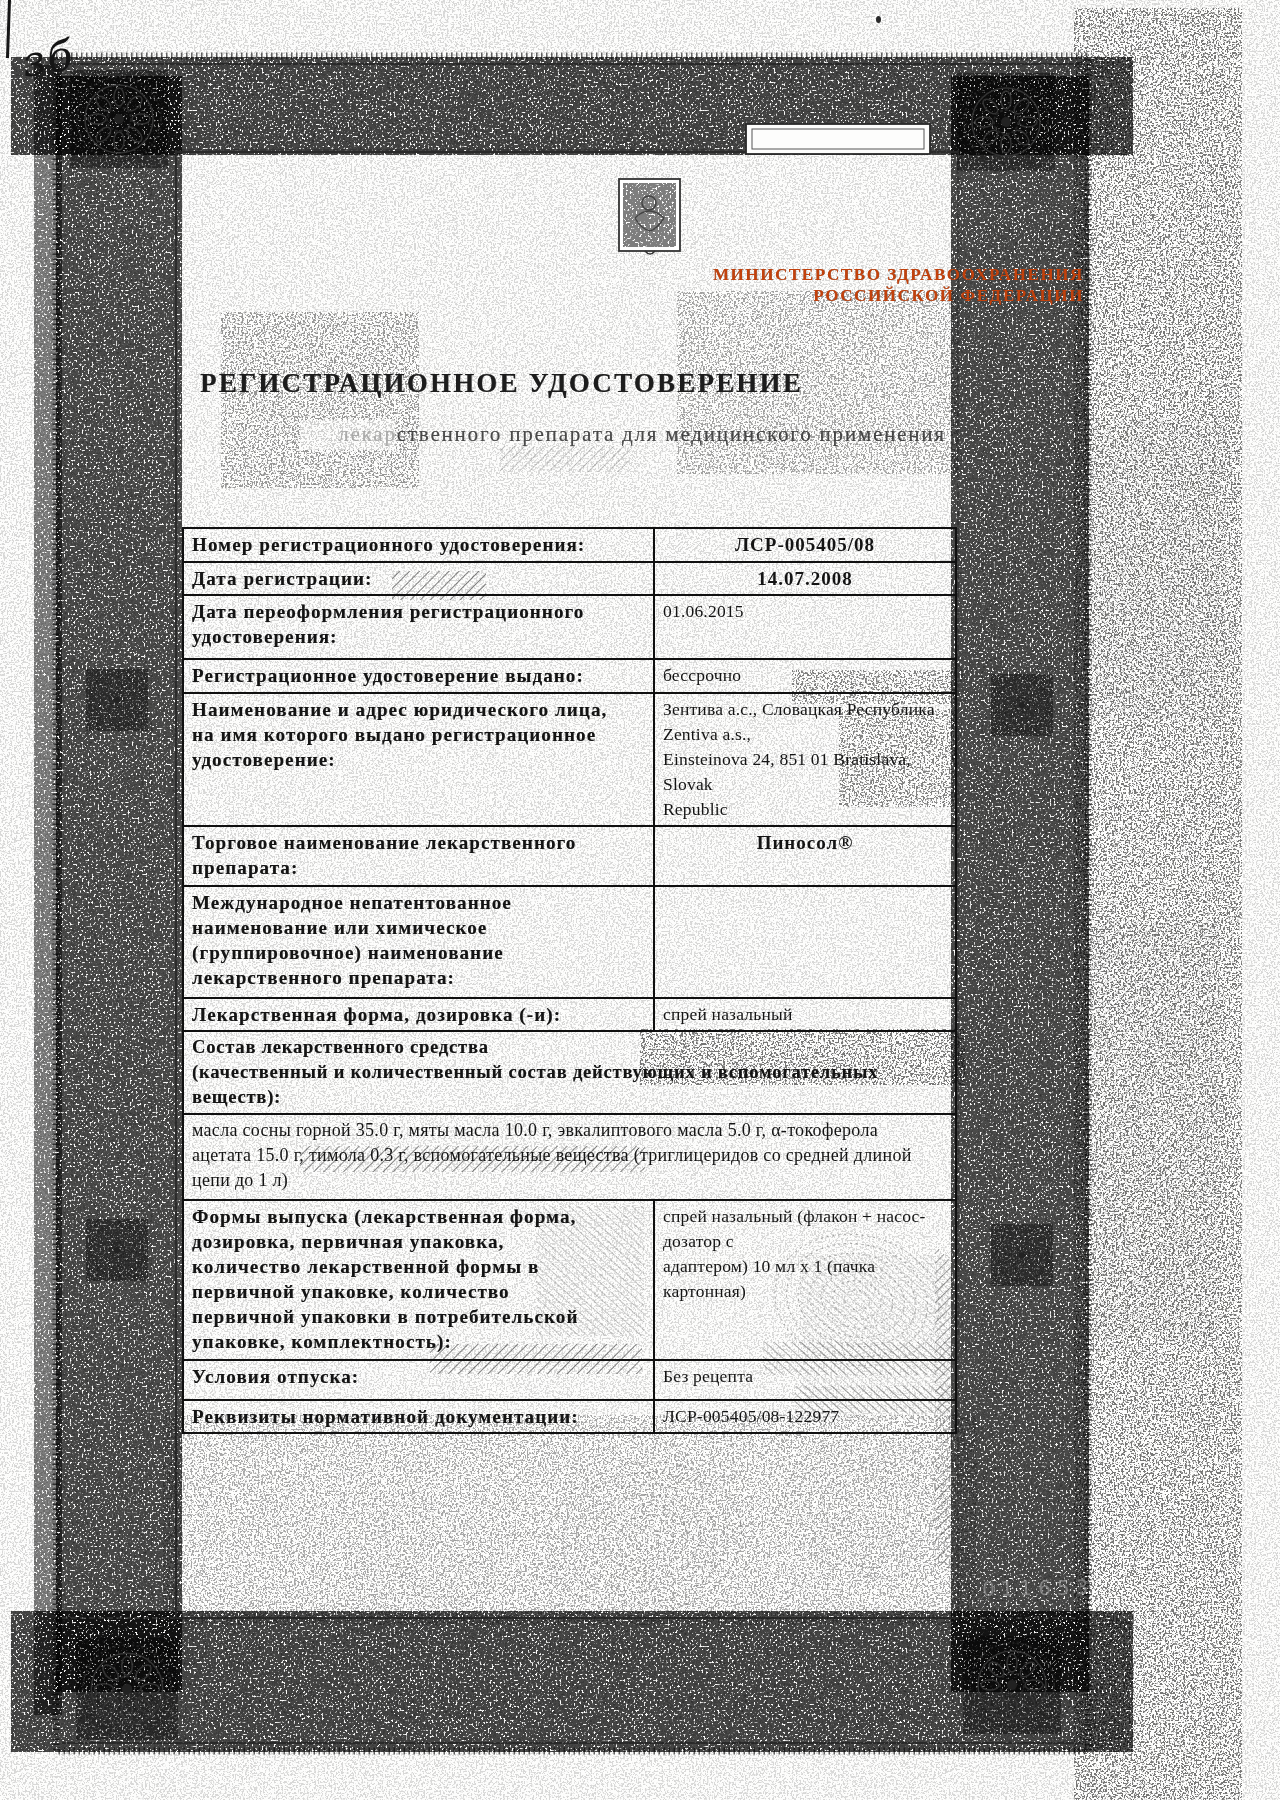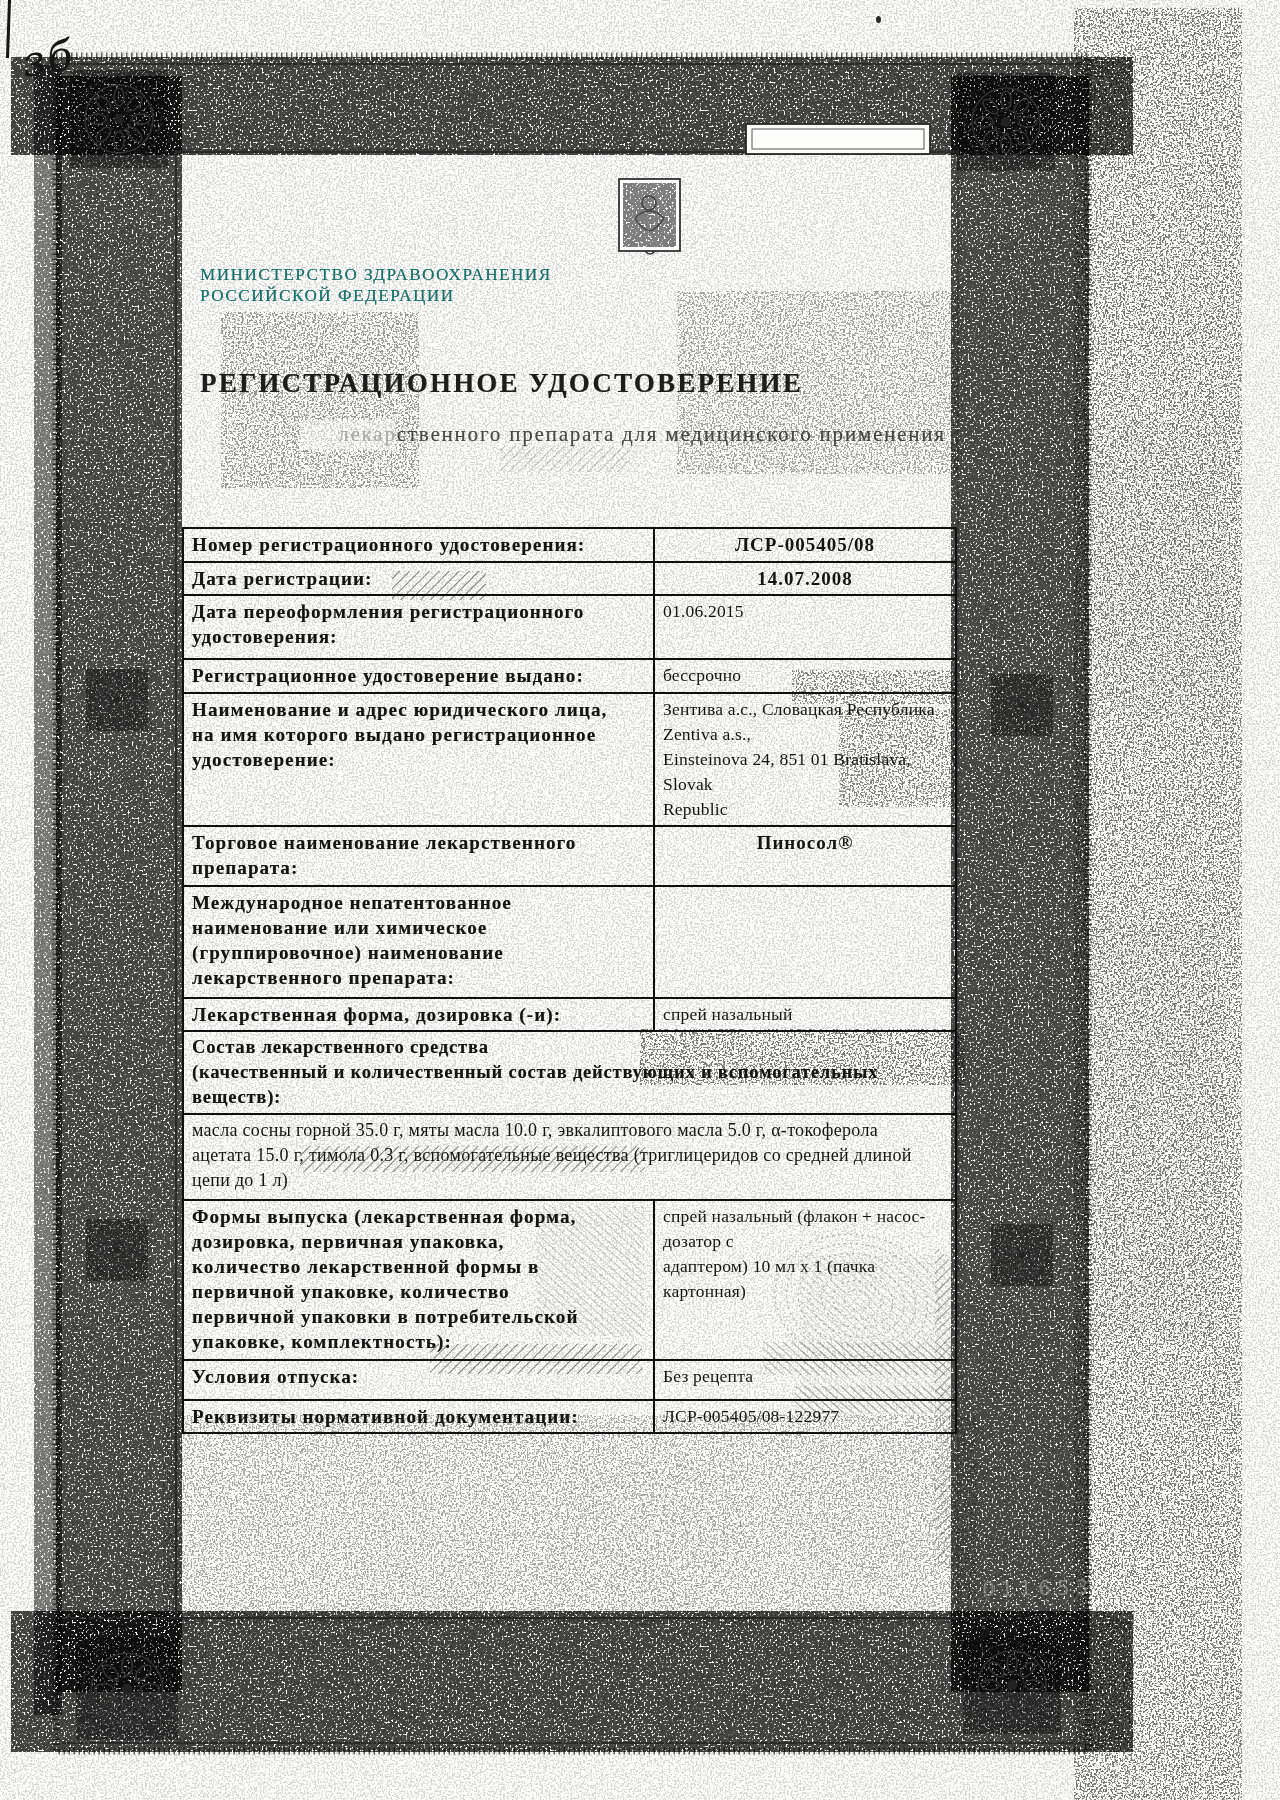--- a/index.html
+++ b/index.html
@@ -14,22 +14,22 @@
   
   .handwriting{
     left:22px;top:34px;font-family:"DejaVu Serif",serif;font-style:italic;
     font-size:42px;color:#151515;transform:rotate(-9deg);letter-spacing:2px;
   }
   .edge-stroke{left:7px;top:0;width:3px;height:58px;background:#151515;transform:rotate(2deg);}
   .stray-dot{left:876px;top:16px;width:5px;height:7px;background:#2a2a2a;border-radius:50%;}
 
   
   .ministry{
-    left:200px;top:264px;width:884px;text-align:left;
-    font-weight:normal;font-size:17px;line-height:21px;letter-spacing:1.6px;color:#0f766e;
+    left:200px;top:264px;width:884px;text-align:right;
+    font-weight:bold;font-size:17px;line-height:21px;letter-spacing:1.6px;color:#c2410c;
     text-shadow:0.3px 0.3px 0 rgba(20,20,20,.45);
   }
   .cert-title{
     left:200px;top:368px;width:884px;text-align:left;
     font-weight:bold;font-size:27px;letter-spacing:2.2px;color:#1d1d1d;
     text-shadow:0.4px 0.4px 0 rgba(20,20,20,.4);
   }
   .cert-subtitle{
     left:200px;top:422px;width:884px;text-align:center;
     font-size:21px;letter-spacing:1.8px;color:#333;opacity:.88;

